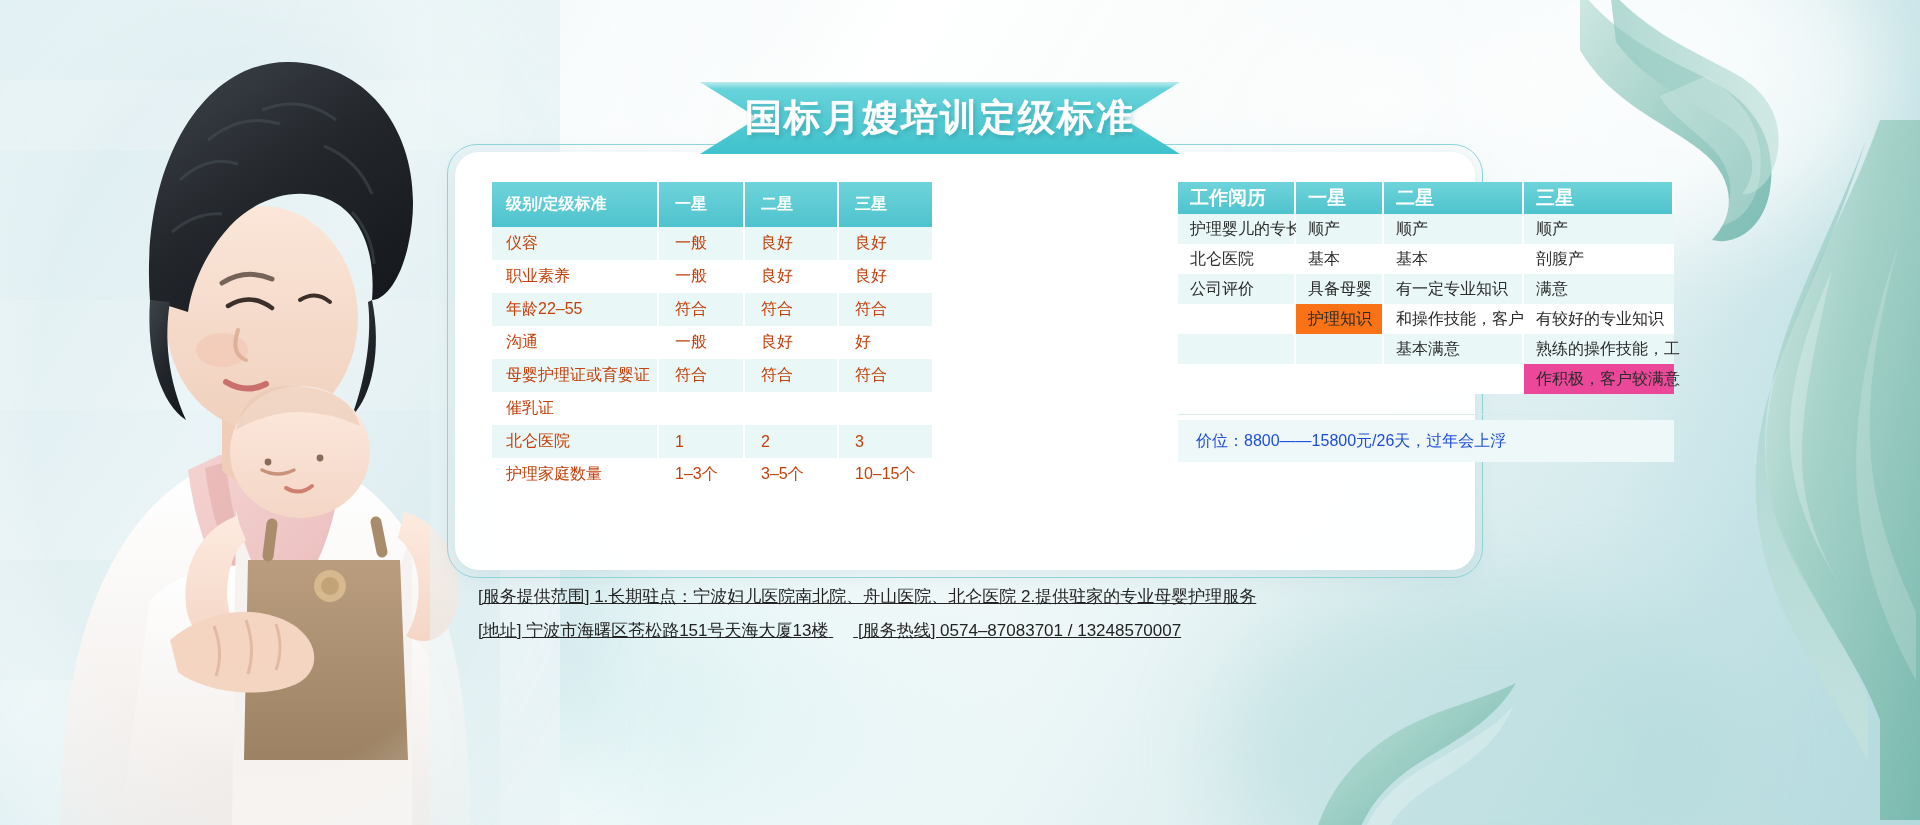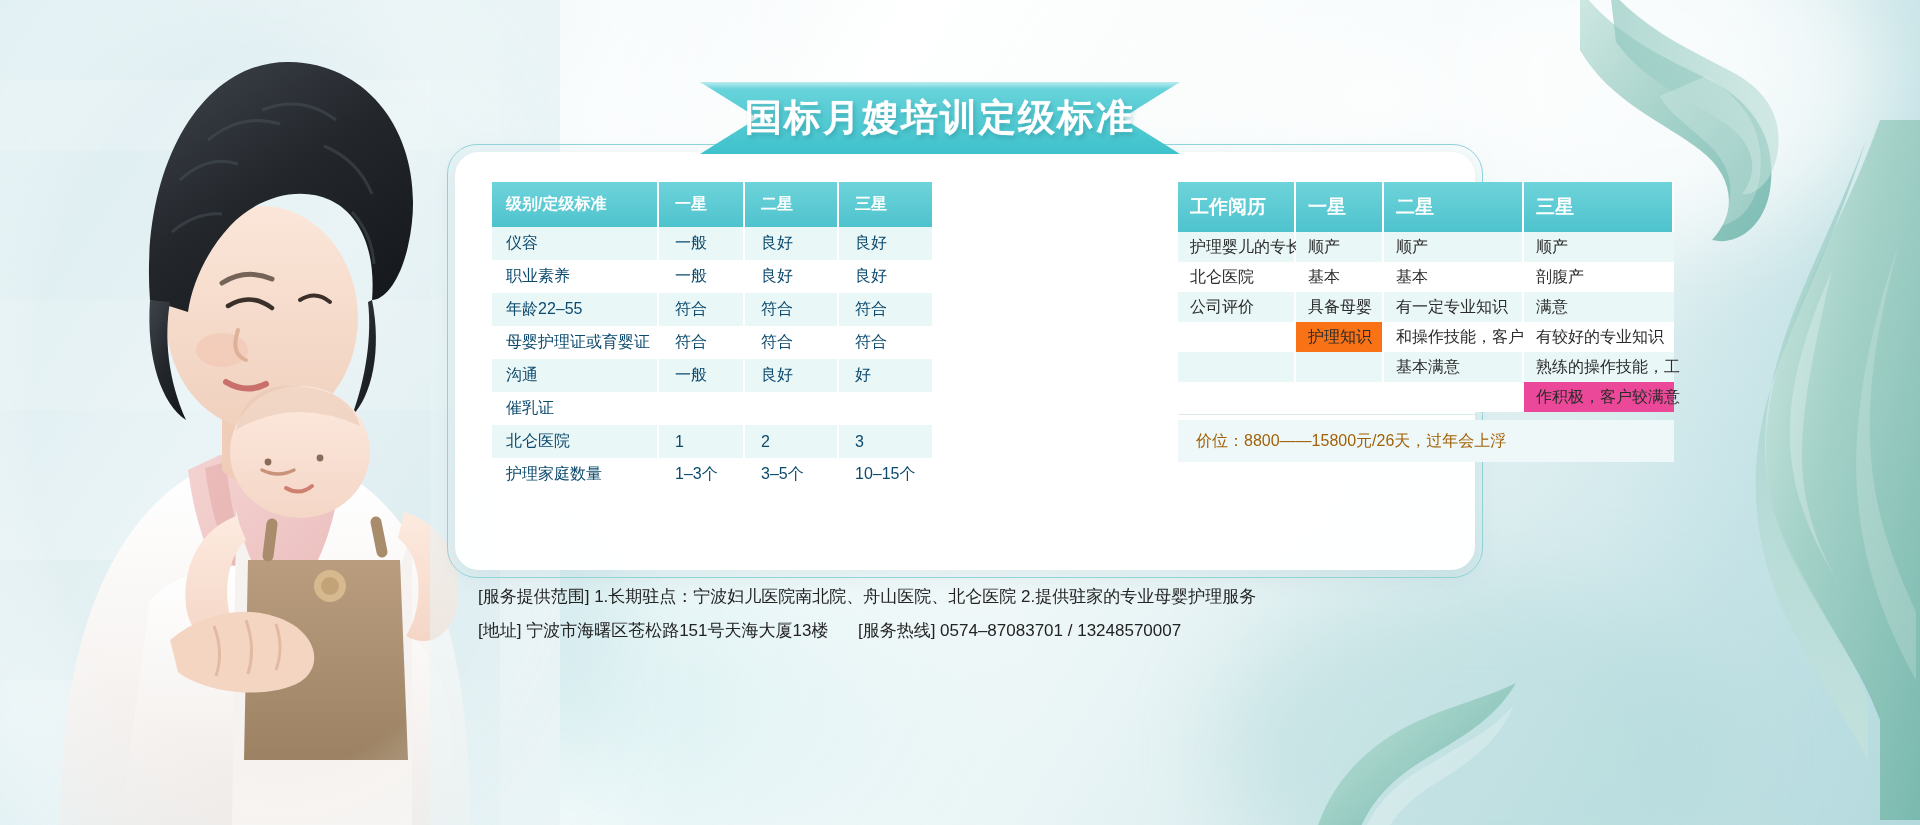--- a/index.html
+++ b/index.html
@@ -106,21 +106,21 @@
     font-weight:bold;
     text-align:left;
     padding:9px 14px;
     height:45px;
     border-right:2px solid #ffffff;
     white-space:nowrap;
   }
   .tbl th:last-child{ border-right:none; }
   .tbl td{
     font-size:16px;
-    color:#0c4a6e;
+    color:#c2410c;
     padding:6px 14px;
     height:30px;
     vertical-align:middle;
     white-space:nowrap;
   }
   .tbl tbody tr:nth-child(odd)  td{ background:#eaf7f7; }
   .tbl tbody tr:nth-child(even) td{ background:#ffffff; }
 
   
   #table-left-wrap{ position:absolute; left:492px; top:182px; width:440px; }
@@ -141,21 +141,21 @@
     width:272px;
   }
   #rt-grid{
     display:grid;
     grid-template-columns:118px 88px 140px 150px;
     width:496px;
   }
   .rt-head{
     background:linear-gradient(180deg,#6ed3da 0%,#4ec3cd 100%);
     color:#fff; font-size:19px; font-weight:bold;
-    padding:10px 12px; height:50px;
+    padding:10px 12px; height:32px;
     border-right:2px solid #fff;
     display:flex; align-items:center;
     white-space:nowrap;
     text-align:center;
   }
   .rt-head:last-child{ border-right:none; }
   .rt-cell{
     font-size:16px; color:#2b2b2b;
     padding:5px 12px; height:30px;
     border-right:2px solid #fff;
@@ -163,34 +163,34 @@
     white-space:nowrap;
   }
   .rt-cell.last{ border-right:none; }
 
   #price-bar{
     position:absolute; left:1178px; top:420px;
     width:496px; height:42px;
     background:#eff8f8;
     display:flex; align-items:center;
     padding-left:18px;
-    font-size:16px; color:#a16207;
+    font-size:16px; color:#1d4ed8;
     white-space:nowrap;
   }
   #rt-divider{
     position:absolute; left:1178px; top:414px; width:496px; height:1px;
     background:#d9ecec;
   }
 
   
   #footer{
     position:absolute; left:478px; top:580px; width:1200px;
     font-size:17px; color:#232323; line-height:34px;
   }
-  #footer .line{ white-space:nowrap; }
+  #footer .line{ white-space:nowrap;text-decoration:underline; }
   #footer .gap{ display:inline-block; width:20px; }
 
   
   #photo{
     position:absolute; left:0; top:0; width:560px; height:825px;
     overflow:hidden;
   }
 </style>
 </head>
 <body>
@@ -403,30 +403,30 @@
         <td>良好</td>
         <td>良好</td>
       </tr>
       <tr>
         <td>年龄22–55</td>
         <td>符合</td>
         <td>符合</td>
         <td>符合</td>
       </tr>
       <tr>
-        <td>母婴护理证或育婴证</td>
-        <td>符合</td>
-        <td>符合</td>
-        <td>符合</td>
-      </tr>
-      <tr>
         <td>沟通</td>
         <td>一般</td>
         <td>良好</td>
         <td>好</td>
+      </tr>
+      <tr>
+        <td>母婴护理证或育婴证</td>
+        <td>符合</td>
+        <td>符合</td>
+        <td>符合</td>
       </tr>
       <tr>
         <td>催乳证</td>
         <td></td>
         <td></td>
         <td></td>
       </tr>
       <tr>
         <td>北仑医院</td>
         <td>1</td>

